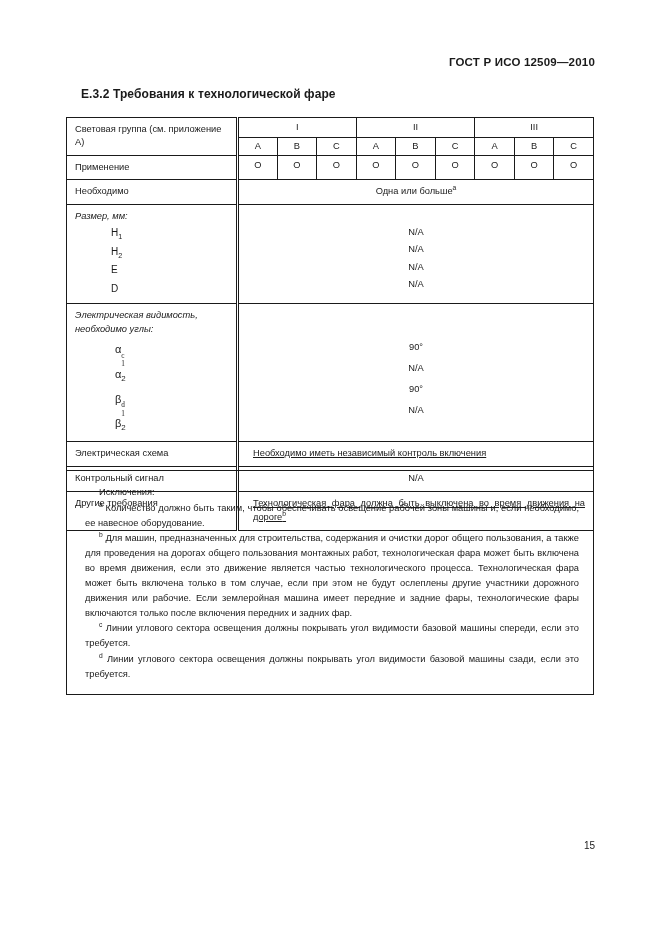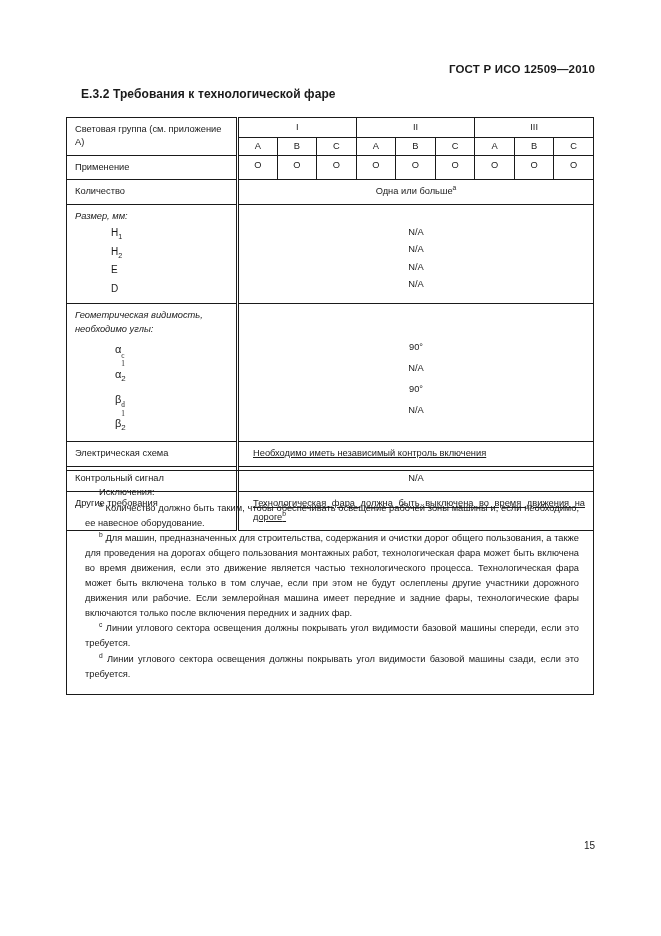--- a/index.html
+++ b/index.html
@@ -25,21 +25,20 @@
 
   
   .doc-header {
     position: absolute;
     right: 66px;
     top: 56px;
     font-size: 11.5px;
     font-weight: bold;
     letter-spacing: 0.2px;
     white-space: nowrap;
-    margin-top: 7px;
   }
 
   
   .section-heading {
     position: absolute;
     left: 81px;
     top: 87px;
     font-size: 12px;
     font-weight: bold;
     letter-spacing: 0.1px;
@@ -223,21 +222,21 @@
         <td class="data-cell">O</td>
         <td class="data-cell">O</td>
         <td class="data-cell">O</td>
         <td class="data-cell">O</td>
         <td class="data-cell">O</td>
         <td class="data-cell">O</td>
         <td class="data-cell">O</td>
       </tr>
 
       <tr>
-        <td class="label-cell">Количество</td>
+        <td class="label-cell">Необходимо</td>
         <td class="merge-cell lead-col" colspan="9"><span>Одна или больше</span><sup>a</sup></td>
       </tr>
 
       <tr>
         <td class="label-cell">
           <span class="blank-line">Размер, мм:</span>
           <span class="sym-line"><span>H</span><sub>1</sub></span>
           <span class="sym-line"><span>H</span><sub>2</sub></span>
           <span class="sym-line">E</span>
           <span class="sym-line">D</span>
@@ -246,21 +245,21 @@
           <span class="blank-line">&nbsp;</span>
           <span class="val-line">N/A</span>
           <span class="val-line">N/A</span>
           <span class="val-line">N/A</span>
           <span class="val-line">N/A</span>
         </td>
       </tr>
 
       <tr>
         <td class="label-cell">
-          <span class="blank-line">Геометрическая видимость,</span>
+          <span class="blank-line">Электрическая видимость,</span>
           <span class="blank-line">необходимо углы:</span>
           <span class="sym-line greek"><span>α</span><span class="nested-sup-sub"><i class="hi">c</i><i class="lo">1</i></span></span>
           <span class="sym-line greek"><span>α</span><sub>2</sub></span>
           <span class="sym-line greek"><span>β</span><span class="nested-sup-sub"><i class="hi">d</i><i class="lo">1</i></span></span>
           <span class="sym-line greek"><span>β</span><sub>2</sub></span>
         </td>
         <td class="merge-cell lead-col" colspan="9">
           <span class="blank-line">&nbsp;</span>
           <span class="blank-line">&nbsp;</span>
           <span class="val-line greek-val">90°</span>

